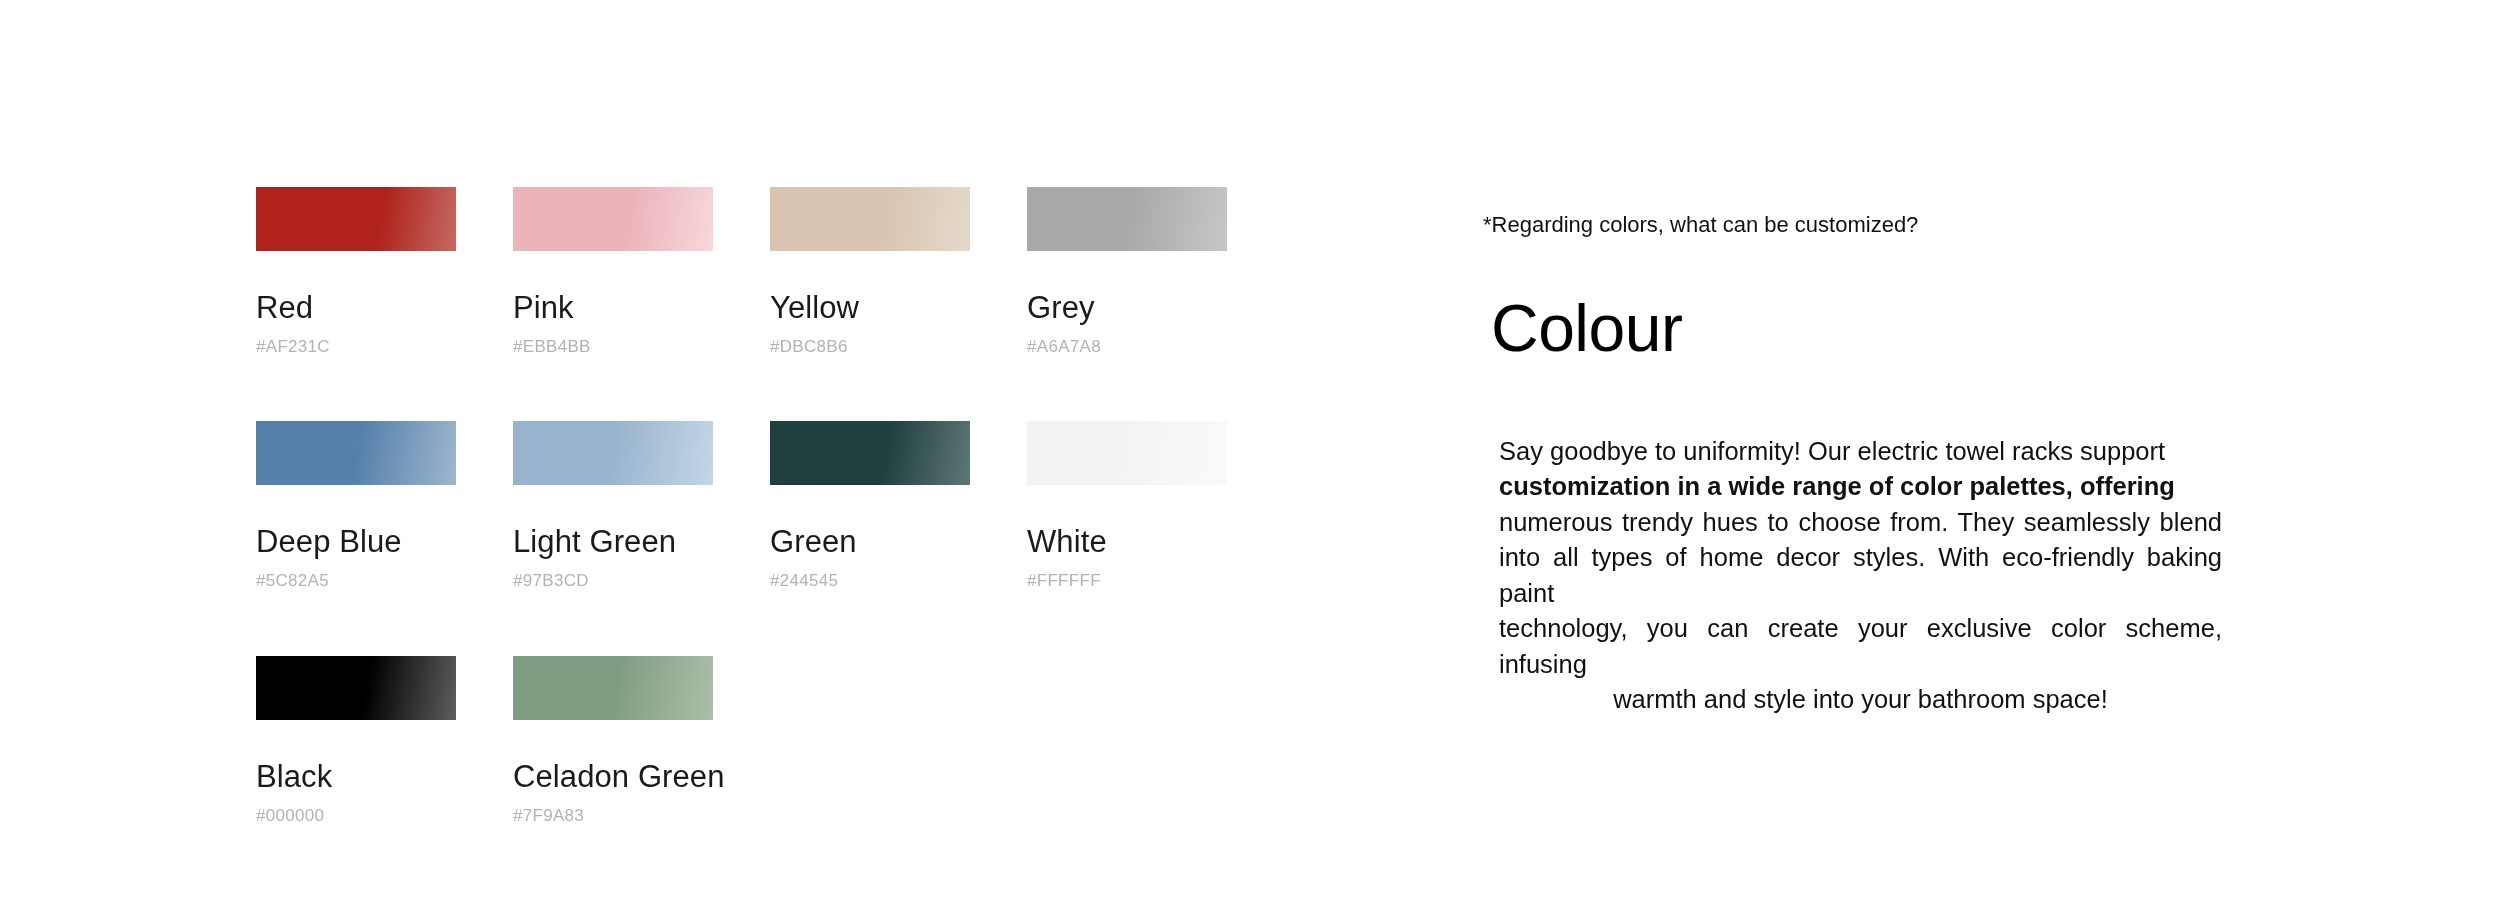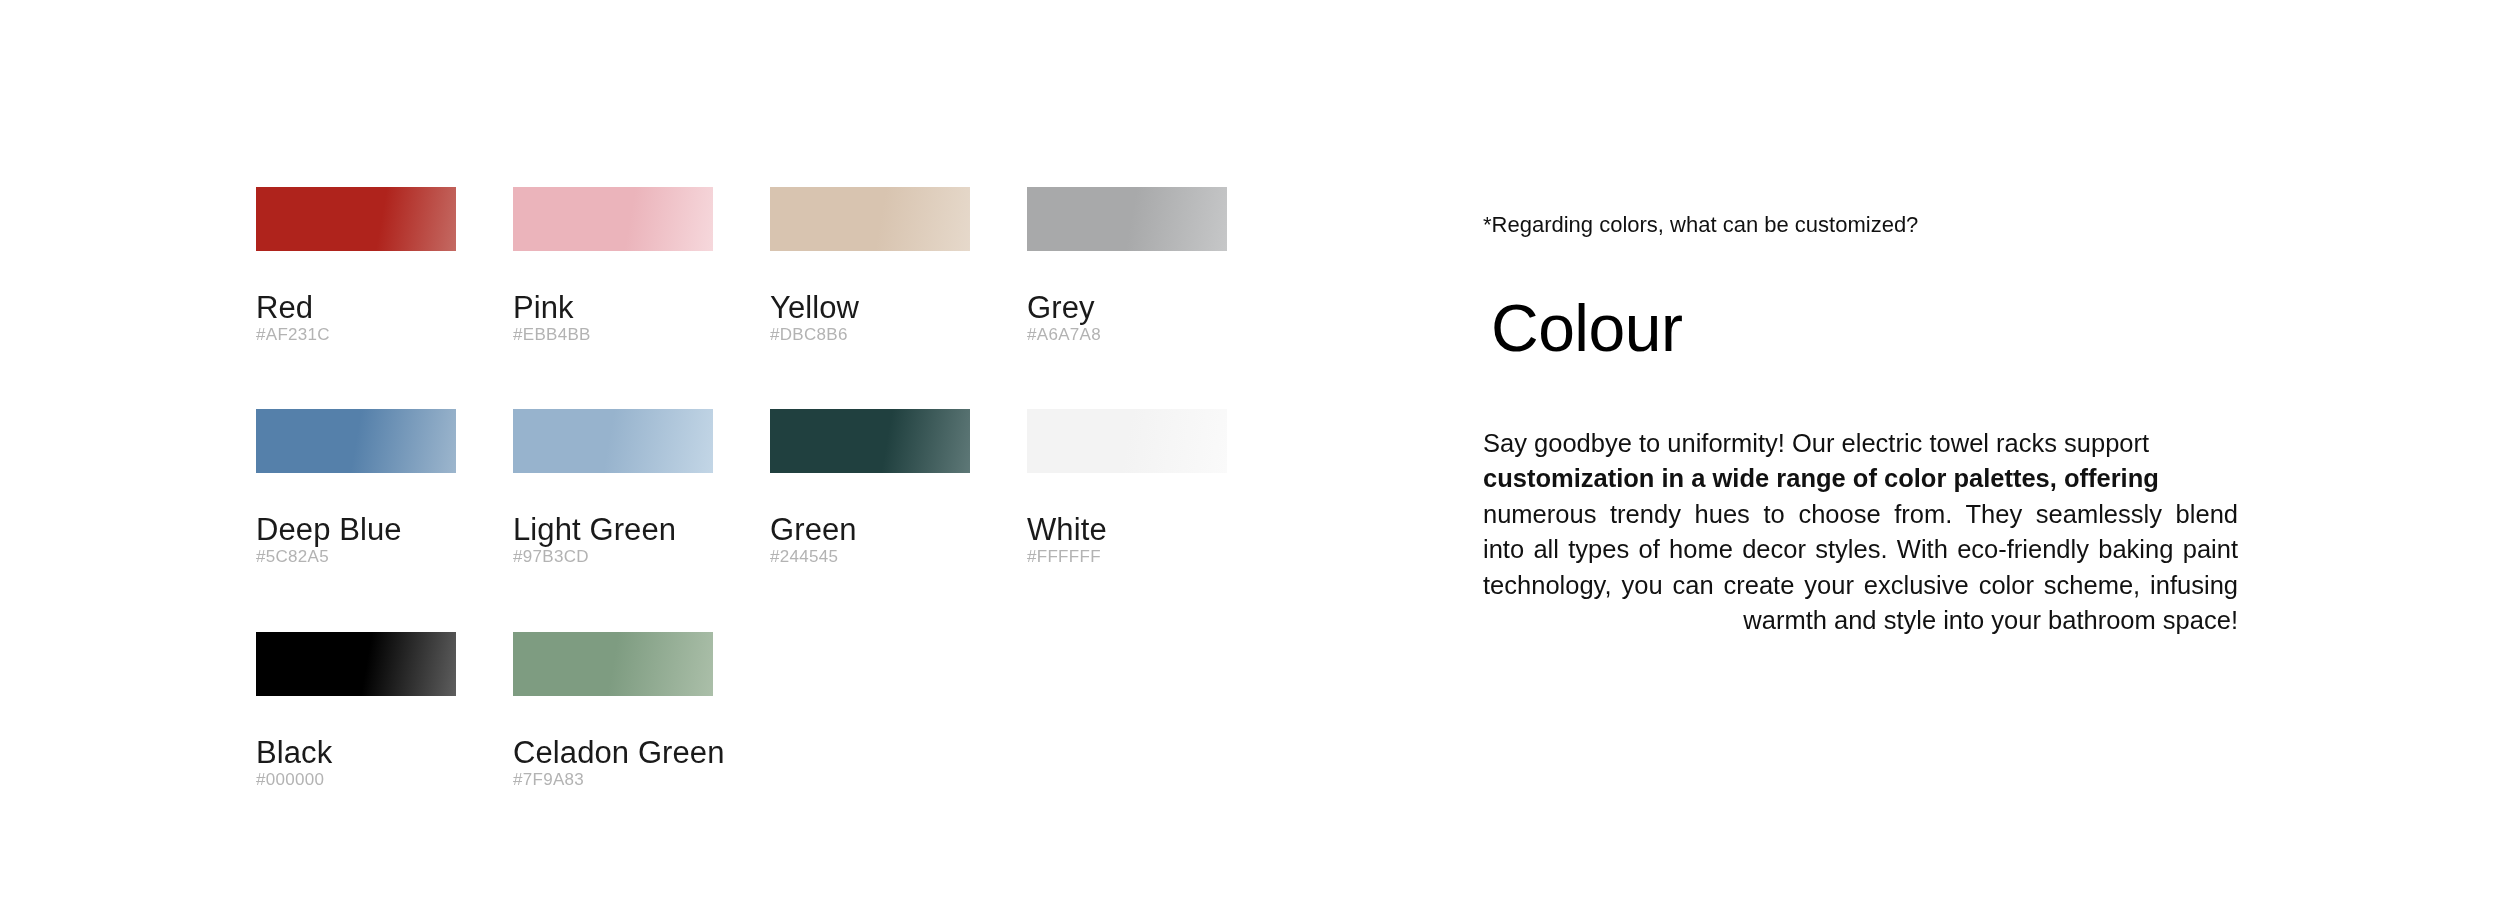--- a/index.html
+++ b/index.html
@@ -59,20 +59,21 @@
     margin-top: 40px;
     white-space: nowrap;
     letter-spacing: 0.1px;
   }
 
   .swatch-hex {
     display: block;
     font-size: 17px;
     line-height: 1.1;
     color: #b3b3b3;
+    margin-top: 12px;
     letter-spacing: 0.3px;
     white-space: nowrap;
   }
 
   
   .text-panel {
     position: absolute;
     left: 1483px;
     top: 212px;
     width: 755px;
@@ -93,21 +94,21 @@
     color: #000000;
     margin: 8px;
     padding-top: 48px;
     letter-spacing: -0.5px;
   }
 
   .body-copy {
     font-size: 25.5px;
     line-height: 35.5px;
     color: #111111;
-    margin: 0;
+    margin: 16px;
     padding-top: 54px;
     text-align: justify;
     text-justify: inter-word;
   }
   .body-copy > span { display: block; }
 </style>
 </head>
 <body>
 
 <div class="page">
@@ -169,17 +170,17 @@
 
   <section class="text-panel">
     <p class="eyebrow">*Regarding colors, what can be customized?</p>
     <h1 class="heading">Colour</h1>
     <p class="body-copy" id="body-copy">
         <span style="text-align: left;">Say goodbye to uniformity! Our electric towel racks support</span>
         <span style="text-align: left; font-weight: bold;">customization in a wide range of color palettes, offering</span>
         <span style="text-align: justify; text-align-last: justify;">numerous trendy hues to choose from. They seamlessly blend</span>
         <span style="text-align: justify; text-align-last: justify;">into all types of home decor styles. With eco-friendly baking paint</span>
         <span style="text-align: justify; text-align-last: justify;">technology, you can create your exclusive color scheme, infusing</span>
-        <span style="text-align: right;">warmth and style into your bathroom space!</span>
+        <span style="text-align: center;">warmth and style into your bathroom space!</span>
       </p>
   </section>
 
 </div>
 
 </body></html>

